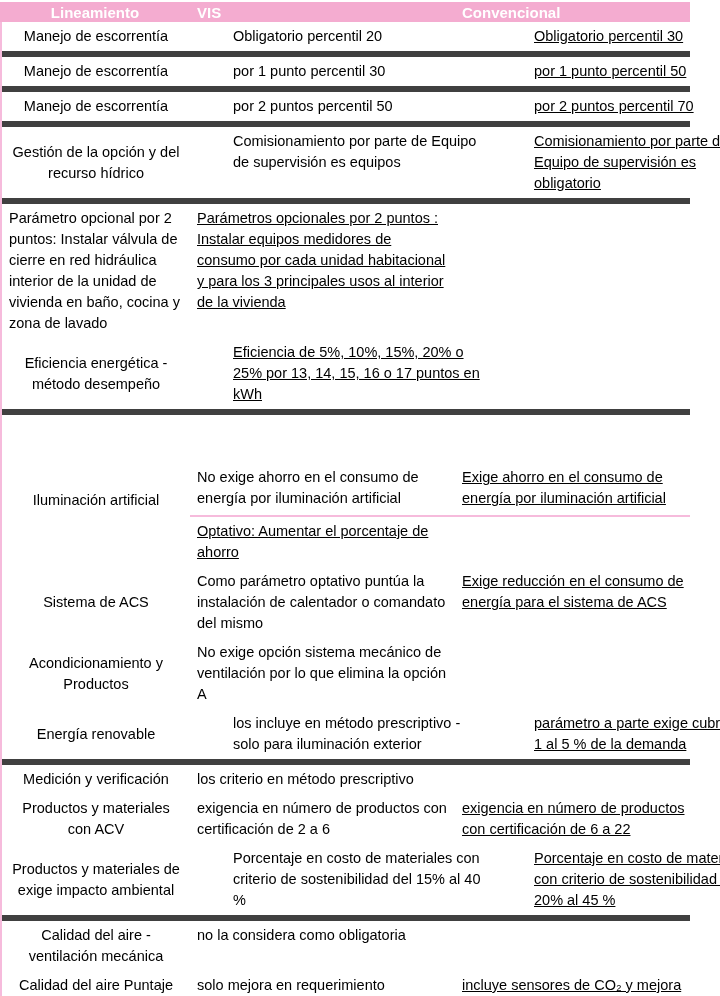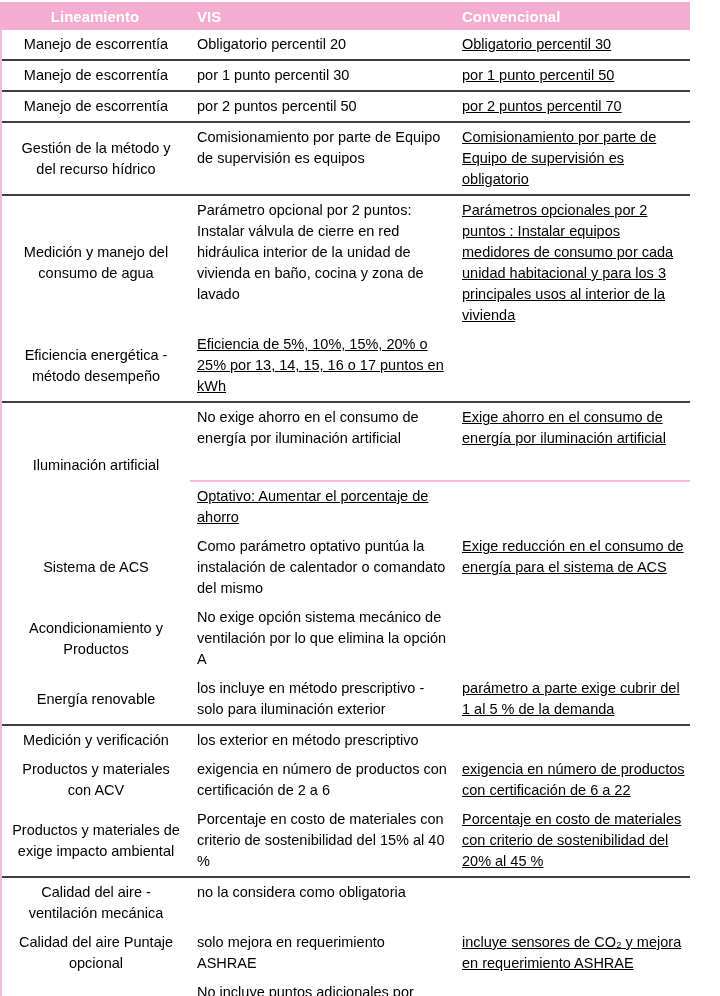--- a/index.html
+++ b/index.html
@@ -16,21 +16,21 @@
   }
   .table-wrap {
     width: 690px;
     margin-top: 2px;
   }
   
   .header-row {
     display: grid;
     grid-template-columns: 190px 265px 235px;
     background: #F4ACD0;
-    height: 28px;
+    height: 20px;
     align-items: center;
   }
   .header-cell {
     color: #ffffff;
     font-weight: bold;
     font-size: 15px;
     white-space: nowrap;
   }
   .header-cell.c1 { text-align: center; }
   .header-cell.c2, .header-cell.c3 { padding-left: 7px; }
@@ -38,26 +38,27 @@
   
   .table-body {
     border-left: 2px solid #F6BBDC;
     border-bottom: 2px solid #F6BBDC;
   }
   .row {
     display: grid;
     grid-template-columns: 188px 265px 235px;
     padding: 4px 0 4px 0;
   }
-  .row.sep-full { border-bottom: 2px solid #404040; }
+  .row.sep-full { border-bottom: 6px solid #404040; gap: 36px; }
   .row.sep-partial { padding-bottom: 0; }
   .row.sep-partial .cell-vis,
   .row.sep-partial .cell-conv {
     border-bottom: 2px solid #F6BBDC;
     padding-bottom: 6px;
+    margin-top: 48px;
   }
   .cell {
     font-size: 14.5px;
     line-height: 21px;
   }
   .cell-label {
     text-align: center;
     align-self: center;
     padding: 0 8px;
   }
@@ -90,26 +91,25 @@
     <div class="cell cell-label">Manejo de escorrentía</div>
     <div class="cell cell-vis">por 1 punto percentil 30</div>
     <div class="cell cell-conv">por 1 punto percentil 50</div>
   </div>
       <div class="row sep-full">
     <div class="cell cell-label">Manejo de escorrentía</div>
     <div class="cell cell-vis">por 2 puntos percentil 50</div>
     <div class="cell cell-conv">por 2 puntos percentil 70</div>
   </div>
       <div class="row sep-full">
-    <div class="cell cell-label">Gestión de la método y del recurso hídrico</div>
+    <div class="cell cell-label">Gestión de la opción y del recurso hídrico</div>
     <div class="cell cell-vis">Comisionamiento por parte de Equipo de supervisión es equipos</div>
     <div class="cell cell-conv">Comisionamiento por parte de Equipo de supervisión es obligatorio</div>
   </div>
       <div class="row sep-none">
-    <div class="cell cell-label">Medición y manejo del consumo de agua</div>
     <div class="cell cell-vis">Parámetro opcional por 2 puntos: Instalar válvula de cierre en red hidráulica interior de la unidad de vivienda en baño, cocina y zona de lavado</div>
     <div class="cell cell-conv">Parámetros opcionales por 2 puntos : Instalar equipos medidores de consumo por cada unidad habitacional y para los 3 principales usos al interior de la vivienda</div>
   </div>
       <div class="row sep-full">
     <div class="cell cell-label">Eficiencia energética - método desempeño</div>
     <div class="cell cell-conv">Eficiencia de 5%, 10%, 15%, 20% o 25% por 13, 14, 15, 16 o 17 puntos en kWh</div>
   </div>
       <div class="row sep-partial">
     <div class="cell cell-label label-bottom">Iluminación artificial</div>
     <div class="cell cell-vis">No exige ahorro en el consumo de energía por iluminación artificial</div>
@@ -129,21 +129,21 @@
     <div class="cell cell-vis">No exige opción sistema mecánico de ventilación por lo que elimina la opción A</div>
     <div class="cell cell-conv"></div>
   </div>
       <div class="row sep-full">
     <div class="cell cell-label">Energía renovable</div>
     <div class="cell cell-vis">los incluye en método prescriptivo - solo para iluminación exterior</div>
     <div class="cell cell-conv">parámetro a parte exige cubrir del 1 al 5 % de la demanda</div>
   </div>
       <div class="row sep-none">
     <div class="cell cell-label">Medición y verificación</div>
-    <div class="cell cell-vis">los exterior en método prescriptivo</div>
+    <div class="cell cell-vis">los criterio en método prescriptivo</div>
     <div class="cell cell-conv"></div>
   </div>
       <div class="row sep-none">
     <div class="cell cell-label">Productos y materiales con ACV</div>
     <div class="cell cell-vis">exigencia en número de productos con certificación de 2 a 6</div>
     <div class="cell cell-conv">exigencia en número de productos con certificación de 6 a 22</div>
   </div>
       <div class="row sep-full">
     <div class="cell cell-label">Productos y materiales de exige impacto ambiental</div>
     <div class="cell cell-vis">Porcentaje en costo de materiales con criterio de sostenibilidad del 15% al 40 %</div>

